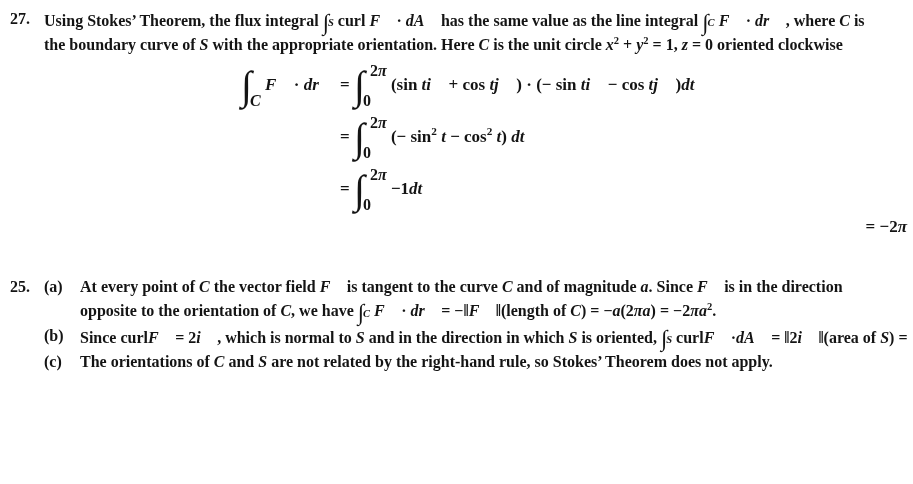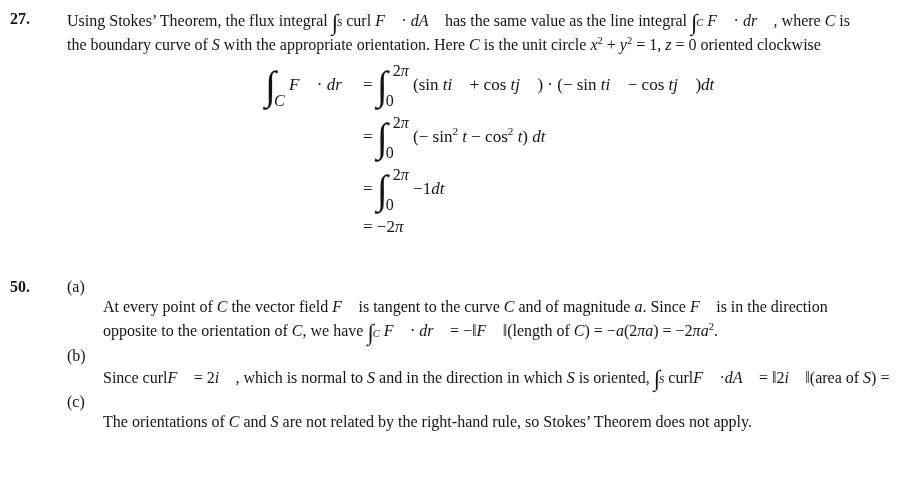--- a/index.html
+++ b/index.html
@@ -10,40 +10,40 @@
     font-family: "Liberation Serif", "DejaVu Serif", serif;
     font-size: 16px;
     overflow: hidden;
   }
   .page {
     box-sizing: border-box;
     width: 913px; height: 484px;
     padding: 8px 6px 0 10px;
     overflow: hidden;
   }
-  .problem { display: flex; align-items: flex-start; gap: 23px; }
+  .problem { display: flex; align-items: flex-start; }
   .pnum {
     flex: none; width: 34px;
     font-weight: bold;
     line-height: 22px;
   }
-  .pbody { flex: 1; min-width: 0; }
+  .pbody { flex: 1; min-width: 0; font-weight: bold; }
   .tline { line-height: 22px; white-space: nowrap; }
   .tline.tall { line-height: 26px; }
   .indent { padding-left: 35px; }
 
   
   .subitem { display: flex; align-items: flex-start; }
   .slabel { flex: none; width: 36px; line-height: 22px; }
-  .sbody { flex: 1; min-width: 0; margin-top: 20px; }
+  .sbody { flex: 1; min-width: 0; }
 
   
   .eqs { margin: 4px 0 0 180px; }
   .eq-row { display: flex; align-items: center; min-height: 52px; font-size: 17px; }
-  .eq-row.short { min-height: 30px; margin-top: -4px; }
+  .eq-row.short { min-height: 30px; margin-top: -4px; justify-content: flex-end; }
   .eq-lhs { flex: none; width: 108px; text-align: right; white-space: nowrap; }
   .eq-rhs { white-space: nowrap; margin-left: 8px; }
 
   
   i { font-style: italic; }
   sup, sub { font-size: 66%; line-height: 0; }
   .int-wrap { display: inline-flex; align-items: center; vertical-align: middle; font-style: normal; }
   .int { font-style: normal; line-height: 0.85; }
   .lim {
     display: inline-flex; flex-direction: column;
@@ -128,21 +128,21 @@
           <span class="eq-lhs"></span>
           <span class="eq-rhs">= −2<i>π</i></span>
         </div>
       </div>
     </div>
   </div>
 
   <div class="gap-27-28"></div>
 
   <div class="problem">
-    <div class="pnum">50.</div>
+    <div class="pnum">25.</div>
     <div class="pbody">
 
       <div class="subitem">
         <div class="slabel">(a)</div>
         <div class="sbody">
           <div class="tline">At every point of <i>C</i> the vector field <i>F⃗</i> is tangent to the curve <i>C</i> and of magnitude <i>a</i>. Since <i>F⃗</i> is in the direction</div>
           <div class="tline tall">opposite to the orientation of <i>C</i>, we have <span class="int-wrap">
                 <span class="int">∫</span>
                 <span class="lim">
                   <span class="lsup"></span>

